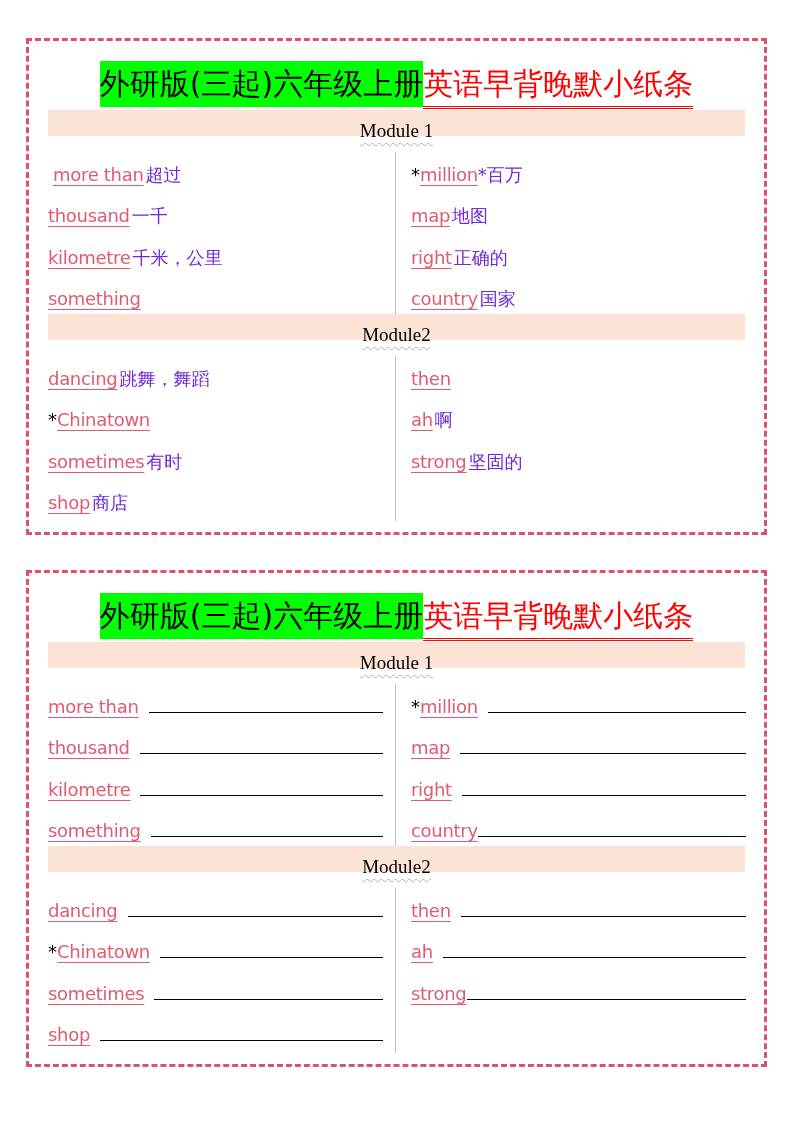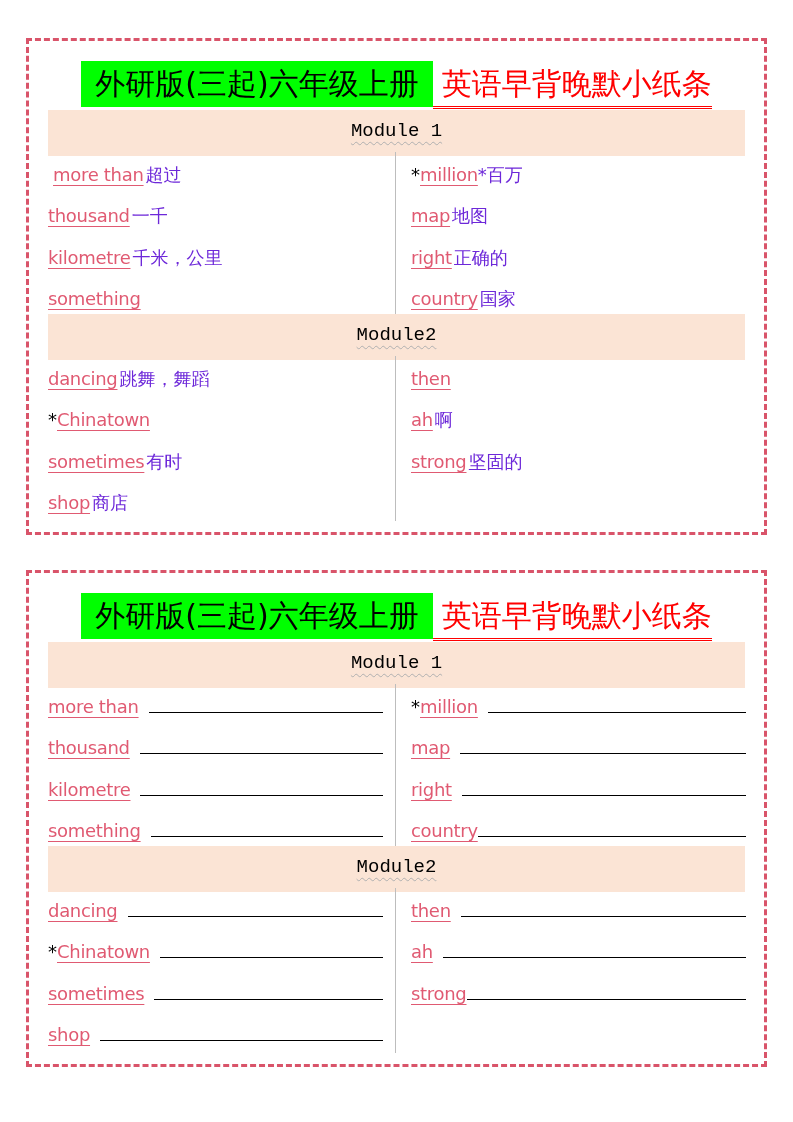--- a/index.html
+++ b/index.html
@@ -33,44 +33,43 @@
       width: 100%;
       height: 46px;
       text-align: center;
       white-space: nowrap;
       font-size: 30px;
       line-height: 46px;
     }
     .title-part1 {
       background: #00ff00;
       color: #000;
-      padding: 0 14px;
+      padding: 0 0;
       display: inline-block;
       height: 46px;
     }
     .title-part2 {
       color: #ff0000;
       display: inline-block;
       height: 46px;
       border-bottom: 3px double #ff0000;
       box-sizing: border-box;
       line-height: 42px;
-      padding-left: 9px;
     }
 
     .module-bar {
       position: absolute;
       left: 19px;
       width: 697px;
-      height: 46px;
+      height: 26px;
       background: #fbe4d5;
       text-align: center;
       font-size: 19px;
       line-height: 42px;
-      font-family: Liberation Mono, monospace;
+      font-family: Liberation Serif, serif;
     }
     .module-bar span {
       text-decoration: underline wavy #b0b0b0 1px;
       text-underline-offset: 5px;
     }
     .mod1 { top: 69px; }
     .mod2 { top: 273px; }
 
     .divider {
       position: absolute;

